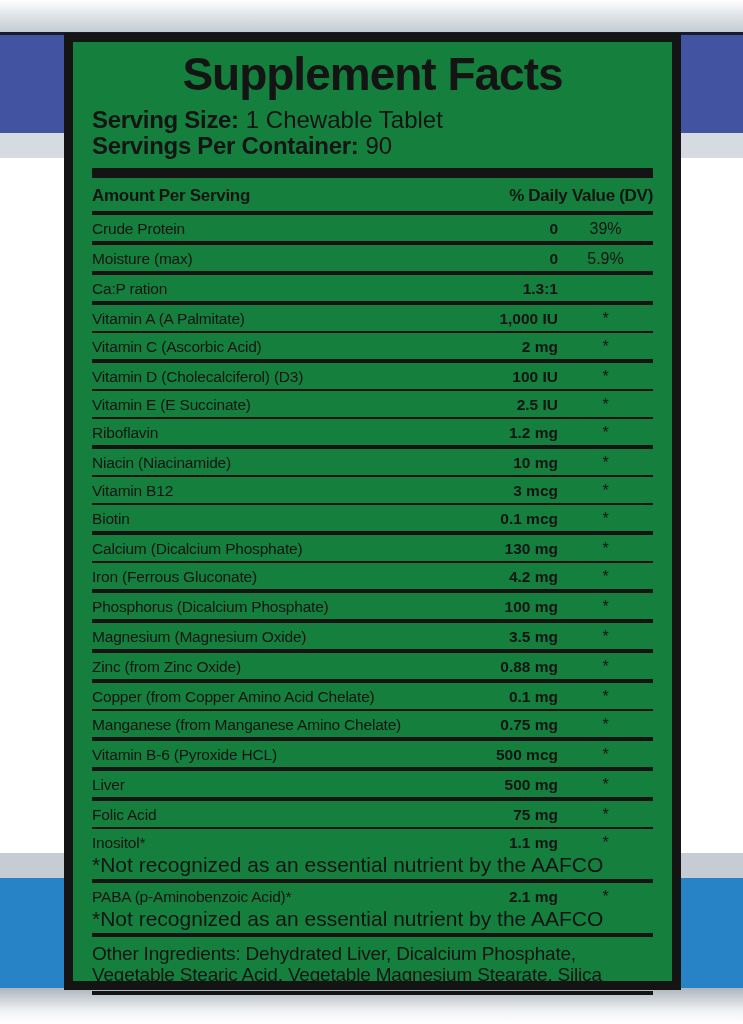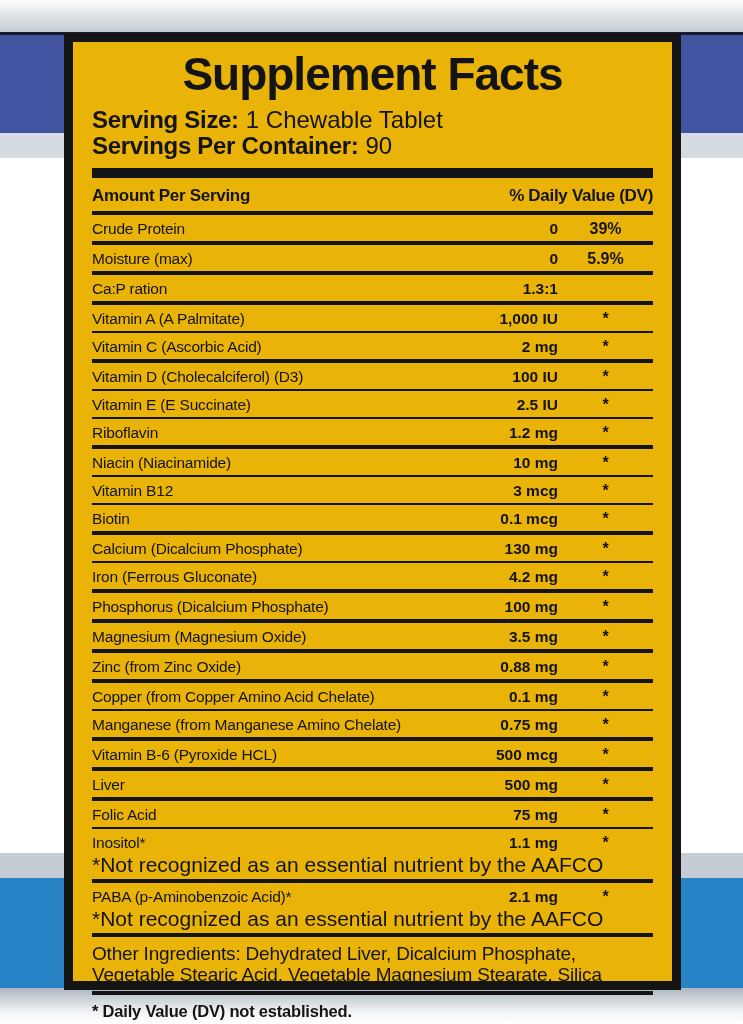--- a/index.html
+++ b/index.html
@@ -14,21 +14,21 @@
   .strip-top{top:0;height:32px;background:linear-gradient(180deg,#ffffff 0%,#e2e6ea 45%,#c3cad1 100%);}
   .band-indigo{top:32px;height:101px;background:var(--band-top,#4153a1);border-top:3px solid #181a2f;box-sizing:border-box;}
   .strip-mid{top:133px;height:25px;background:var(--strip-gray,#d6dbe1);}
   .strip-lower{top:853px;height:25px;background:#c6ccd3;}
   .band-blue{top:878px;height:110px;background:var(--band-bottom,#2882c6);}
   .strip-bottom{top:988px;height:36px;background:linear-gradient(180deg,#aeb5be 0%,#f0f3f5 65%,#ffffff 100%);}
 
   
   .panel{
     position:absolute;left:64px;top:33px;width:617px;height:957px;
-    box-sizing:border-box;background:#eab308;
+    box-sizing:border-box;background:#15803d;
     border:9px solid var(--border-black,#141414);
     padding:0 19px;z-index:2;
   }
   .title{
     text-align:center;font-size:46px;font-weight:800;letter-spacing:-1px;
     margin-top:4px;line-height:56px;white-space:nowrap;
   }
   .serving-block{margin-top:5px;font-size:24px;line-height:26px;}
   .serving-block .lbl{font-weight:700;letter-spacing:-0.3px;}
   .serving-block .val{font-weight:400;margin-left:7px;}
@@ -39,21 +39,21 @@
     font-weight:700;font-size:17px;letter-spacing:-0.3px;
     padding:8px 0 5px 0;border-bottom:4px solid var(--border-black,#141414);text-align:center;
   }
 
   
   .trow{border-bottom:2px solid var(--border-black,#141414);}
   .trow.sep-thick{border-bottom-width:4px;}
   .tline{display:flex;align-items:center;padding:4px 0 2px 0;font-size:15.5px;line-height:20px;}
   .cell-name{flex:1;font-weight:400;letter-spacing:-0.2px;}
   .cell-amount{width:130px;text-align:right;font-weight:700;}
-  .cell-dv{width:95px;text-align:center;font-weight:700;font-size:16px;}
+  .cell-dv{width:95px;text-align:center;font-weight:400;font-size:16px;}
   .tnote{font-size:21px;line-height:20px;padding:0 0 4px 0;font-weight:400;}
 
   .other-ing{
     font-size:19px;line-height:21px;font-weight:400;letter-spacing:-0.2px;
     padding:6px 0 6px 0;border-bottom:4px solid var(--border-black,#141414);
   }
   .dv-note{font-weight:700;font-size:16.5px;padding-top:7px;letter-spacing:-0.2px;}
 </style>
 </head>
 <body>
@@ -246,15 +246,14 @@
           <span class="cell-name">PABA (p-Aminobenzoic Acid)*</span>
           <span class="cell-amount">2.1 mg</span>
           <span class="cell-dv">*</span>
         </div>
         <div class="tnote">*Not recognized as an essential nutrient by the AAFCO</div>
       </div>
     </div>
 
   <div class="other-ing">Other Ingredients: Dehydrated Liver, Dicalcium Phosphate, Vegetable Stearic Acid, Vegetable Magnesium Stearate, Silica</div>
 
-  <div class="dv-note">* Daily Value (DV) not established.</div>
 
 </div>
 
 </body></html>

